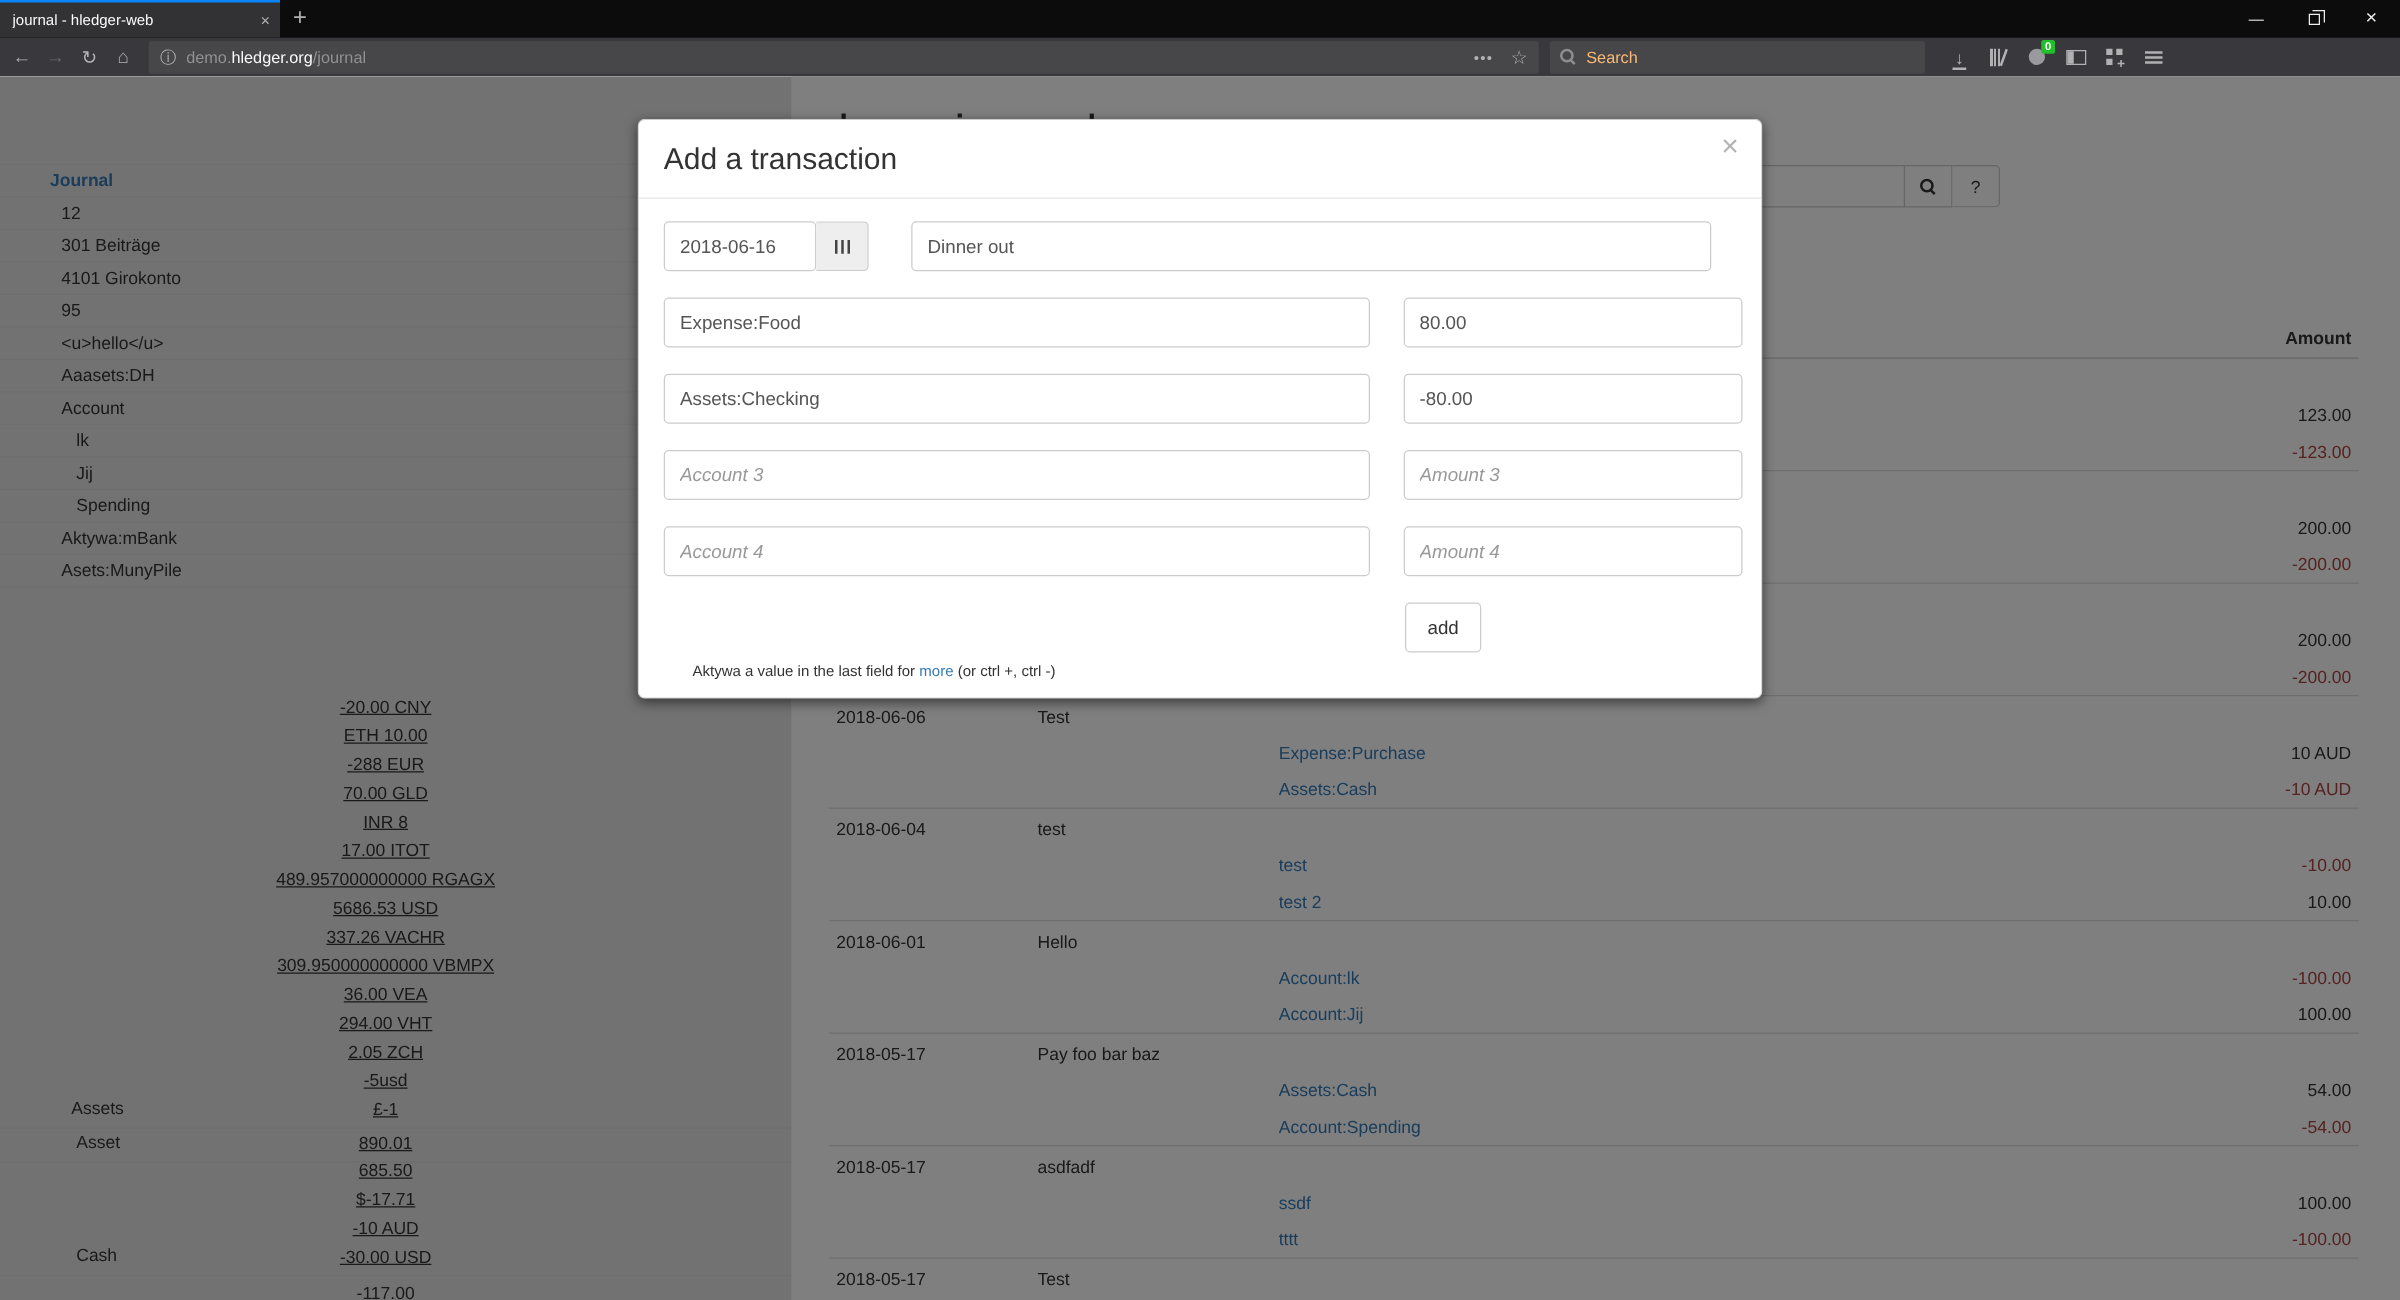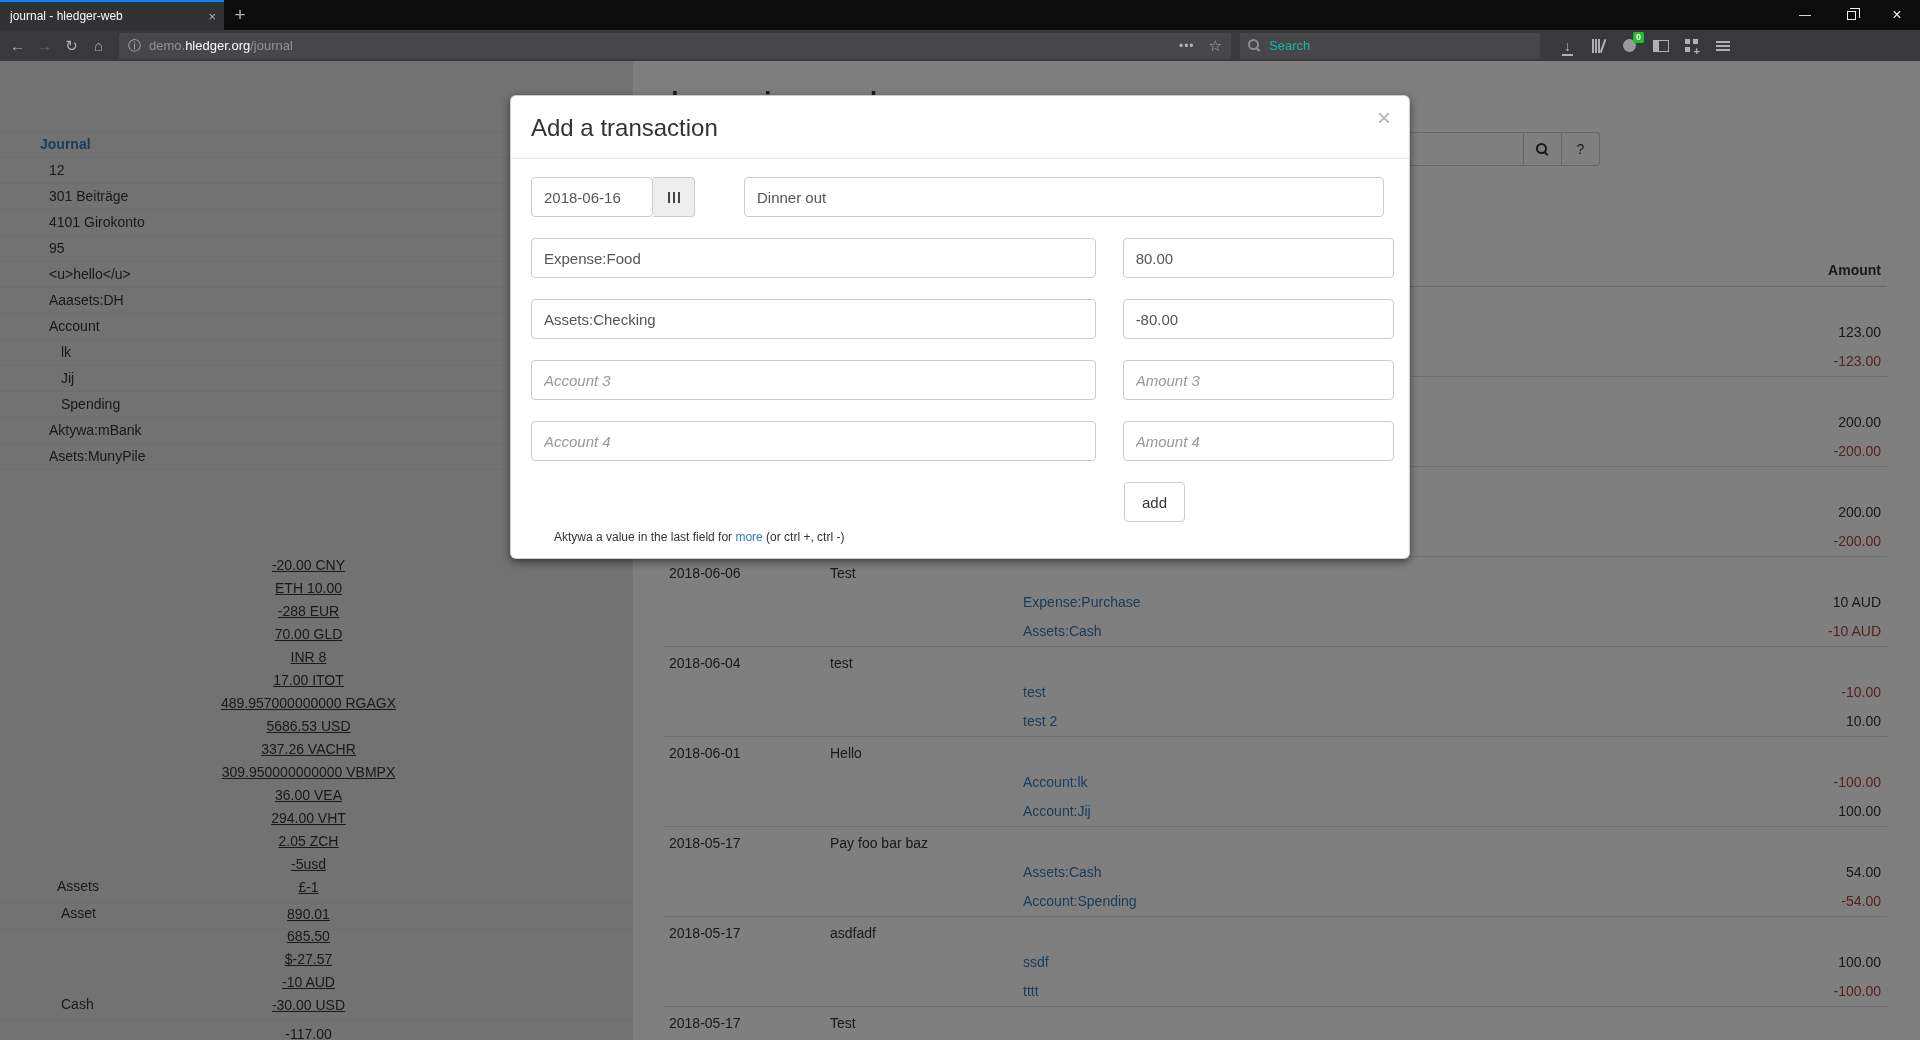--- a/index.html
+++ b/index.html
@@ -27,21 +27,21 @@
   .urlbar { margin-left:7px; width:1112px; height:26px; background:#474749; border-radius:2px;
     display:flex; align-items:center; padding:0 9px; flex:none; }
   .info-icon { color:#b1b1b3; font-size:13px; margin-right:8px; }
   .url-text { font-size:13px; color:#919193; white-space:nowrap; }
   .url-text .host { color:#f9f9fa; }
   .url-spacer { flex:1; }
   .dots-icon { color:#b1b1b3; font-size:12px; letter-spacing:1px; margin-right:14px; }
   .star-icon { color:#b1b1b3; font-size:15px; }
   .searchbar { margin-left:9px; width:300px; height:26px; background:#474749; border-radius:2px;
     display:flex; align-items:center; padding:0 8px; flex:none; }
-  .search-ph { color:#14b8a6; font-size:13px; margin-left:8px; }
+  .search-ph { color:#fdba74; font-size:13px; margin-left:8px; }
   .mag { position:relative; width:13px; height:13px; flex:none; }
   .mag::before { content:''; position:absolute; left:0; top:0; width:7px; height:7px;
     border:2px solid #8d8d92; border-radius:50%; }
   .mag::after { content:''; position:absolute; width:2px; height:5px; background:#8d8d92;
     transform:rotate(-45deg); left:9px; top:8px; }
   .mag.dark::before { border-color:#333; }
   .mag.dark::after { background:#333; }
   .chrome-right { display:flex; align-items:center; margin-left:12px; }
   .cicon { width:31px; height:26px; position:relative; display:flex; align-items:center;
     justify-content:center; color:#b1b1b3; flex:none; }
@@ -121,21 +121,21 @@
     font-size:15px; color:#555; font-family:inherit; outline:none; background:#fff; }
   input.fld::placeholder { color:#999; font-style:italic; opacity:1; }
   .date-input { width:122px; border-radius:4px 0 0 4px; }
   .date-addon { width:42px; height:40px; background:#eee; border:1px solid #ccc; border-left:none;
     border-radius:0 4px 4px 0; display:flex; align-items:center; justify-content:center; }
   .cal-glyph { width:12px; height:11px; position:relative; }
   .cal-glyph::before { content:''; position:absolute; left:0; top:0; width:2px; height:11px;
     background:#444; box-shadow:5px 0 0 #444, 10px 0 0 #444; }
   .cal-glyph::after { content:''; position:absolute; left:0; top:4px; width:12px; height:2px;
     background:#eee; opacity:0; }
-  .desc-input { margin-left:49px; width:640px; }
+  .desc-input { margin-left:34px; width:640px; }
   .acct-input { width:566px; }
   .amt-input { margin-left:27px; width:272px; }
   .add-row { margin-left:593px; margin-bottom:0; }
   .add-btn { width:61px; height:40px; background:#fff; border:1px solid #ccc; border-radius:4px;
     font-size:15px; color:#333; font-family:inherit; }
   .hint { margin:8px 0 0 23px; font-size:12px; color:#333; }
   .hint a { color:#337ab7; text-decoration:none; }
 </style>
 </head>
 <body>
@@ -230,21 +230,21 @@
             <div class="bal-line">-5usd</div>
             <div class="bal-line">£-1</div>
             <div class="bal-label" style="left: 57px;"><a href="#">Assets</a></div>
           </div>
           <div class="bal-row" style="height: 27px;">
             <div class="bal-line">890.01</div>
             <div class="bal-label" style="left: 61px;"><a href="#">Asset</a></div>
           </div>
           <div class="bal-row" style="height: 91px;">
             <div class="bal-line">685.50</div>
-            <div class="bal-line">$-27.57</div>
+            <div class="bal-line">$-17.71</div>
             <div class="bal-line">-10 AUD</div>
             <div class="bal-line">-30.00 USD</div>
             <div class="bal-label" style="left: 61px;"><a href="#">Cash</a></div>
           </div>
           <div class="bal-row clip" style="height: 28px;">
             <div class="bal-line">-117.00</div>
           </div>
         </div>
     </div>
 

